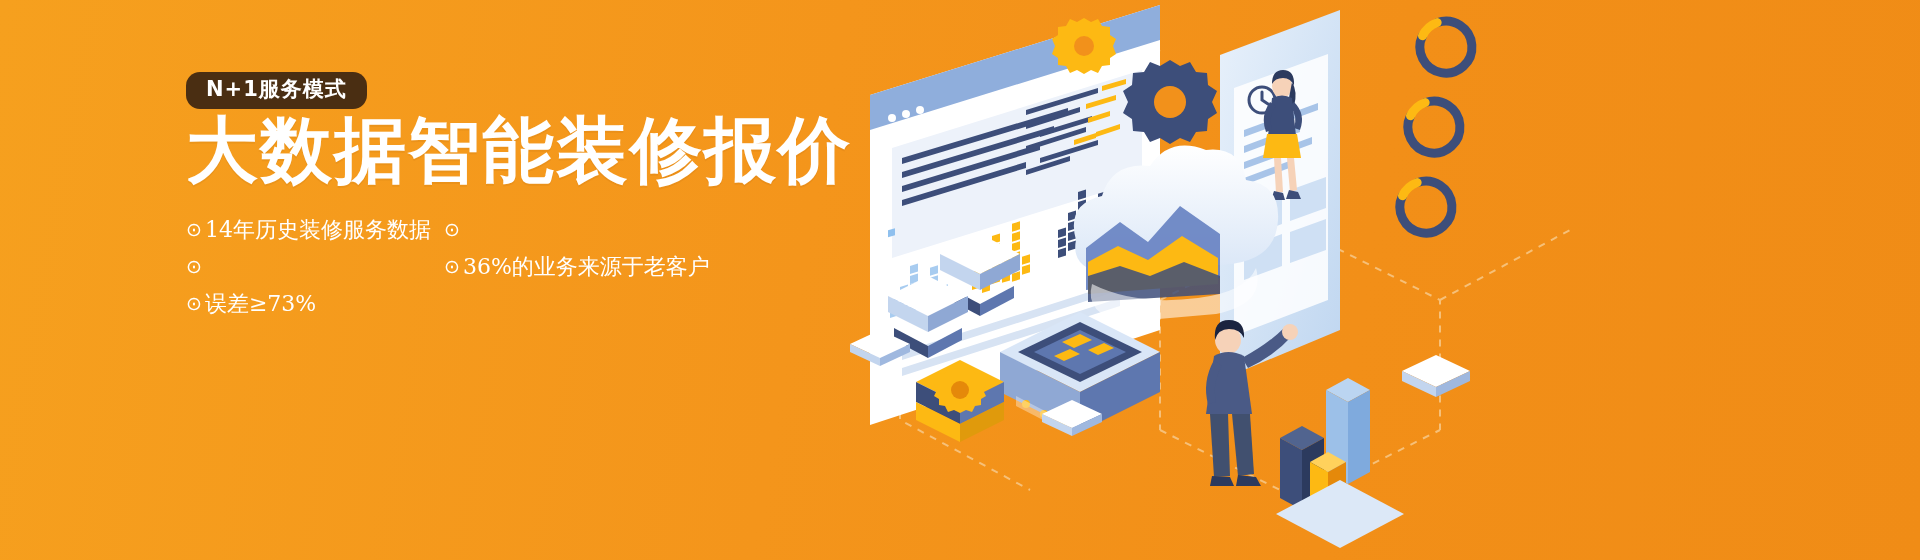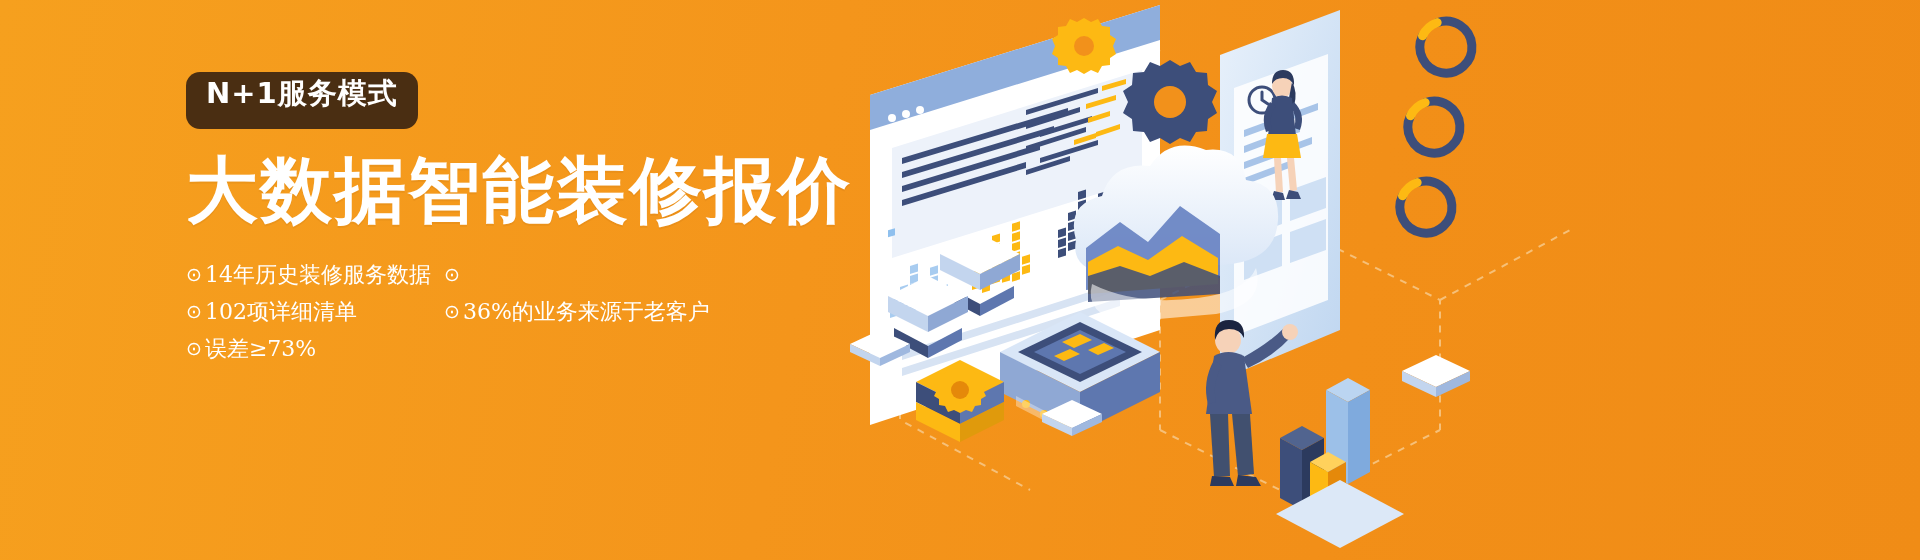--- a/index.html
+++ b/index.html
@@ -14,30 +14,30 @@
   }
   
   .copy{
     position:absolute;left:186px;top:72px;width:700px;
   }
   .badge{
     display:inline-block;
     background:#4A2E12;
     color:#FFFFFF;
     font-family:"DejaVu Sans","Liberation Sans",sans-serif;
-    font-size:29px;font-weight:700;letter-spacing:1px;
-    padding:6px 20px 21px 20px;
+    font-size:21px;font-weight:700;letter-spacing:1px;
+    padding:6px 20px 9px 20px;
     border-radius:14px;
     line-height:1.05;
     white-space:nowrap;
   }
   .headline{
-    margin-top:31px;
+    margin-top:6px;
     color:#FFFFFF;
-    font-family:Liberation Mono, monospace;
+    font-family:Liberation Serif, serif;
     font-size:72px;font-weight:700;
     letter-spacing:2px;
     line-height:1.0;
     white-space:nowrap;
     text-shadow:0 2px 0 rgba(150,80,0,.10);
   }
   .bullets{
     margin-top:24px;
     display:flex;
     flex-wrap:wrap;
@@ -78,21 +78,20 @@
     <div class="bullets">
       <div class="bullet b-col-a">
         <span class="mk">⊙</span>
         <span>14年历史装修服务数据</span>
       </div>
       <div class="bullet b-col-b">
         <span class="mk">⊙</span>
       </div>
       <div class="bullet b-col-a">
         <span class="mk">⊙</span>
-        <span>102项详细清单</span>
       </div>
       <div class="bullet b-col-b">
         <span class="mk">⊙</span>
         <span>36%的业务来源于老客户</span>
       </div>
       <div class="bullet b-col-a">
         <span class="mk">⊙</span>
         <span>误差≥73%</span>
       </div>
     </div>

